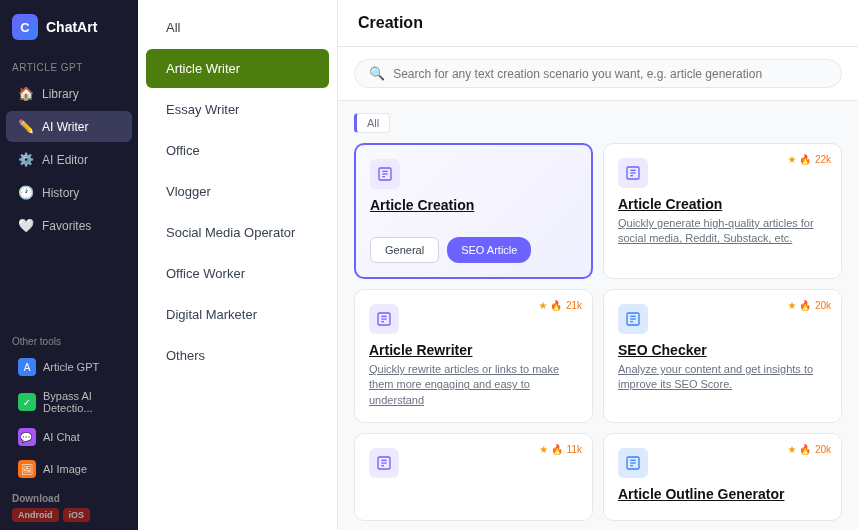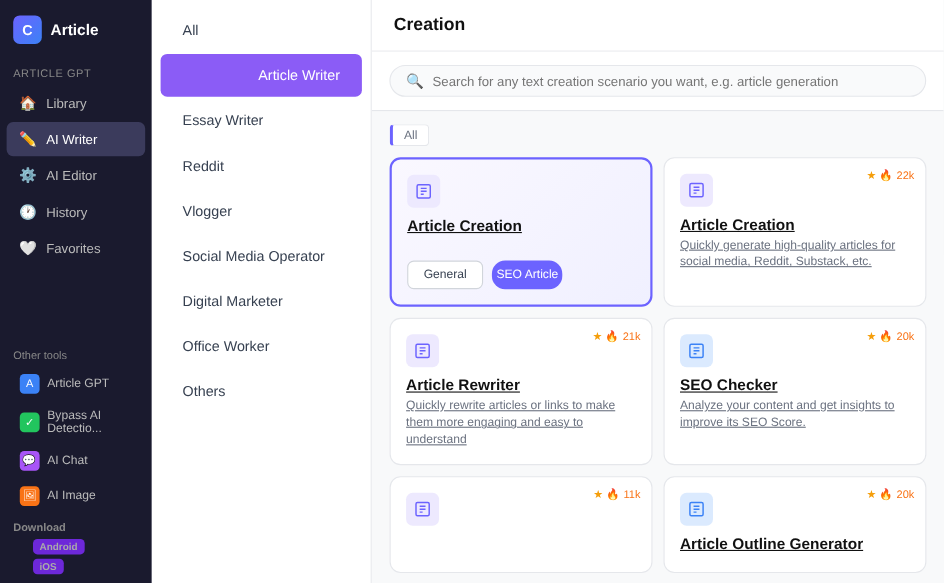--- a/index.html
+++ b/index.html
@@ -85,50 +85,48 @@
     .download-section {
       padding: 8px 12px;
       font-size: 10px;
       color: #888;
       font-weight: bold;
     }
     .download-badges {
       display: flex; gap: 4px; flex-wrap: wrap; margin-top: 4px;
     }
     .dl-badge {
-      background: #6d28d9;
+      background: #7f1d1d;
       border-radius: 4px;
       padding: 2px 6px;
       font-size: 9px;
       color: #aaa;
-      margin-left: 18px;
     }
 
     
     .category-panel {
       width: 200px;
       background: white;
       border-right: 1px solid #e5e7eb;
       height: 530px;
       overflow-y: auto;
       flex-shrink: 0;
     }
     .category-item {
       padding: 12px 20px;
       cursor: pointer;
       font-size: 13px;
       color: #374151;
       border-radius: 6px;
       margin: 2px 8px;
     }
     .category-item.active {
-      background: #8b5cf6;
+      background: #4d7c0f;
       color: white;
       font-weight: 500;
-      text-align: right;
     }
     .category-all {
       padding: 12px 20px;
       cursor: pointer;
       font-size: 13px;
       color: #374151;
       margin: 8px 8px 0;
     }
 
     
@@ -253,39 +251,39 @@
     .btn-general {
       padding: 6px 14px;
       border: 1px solid #d1d5db;
       border-radius: 6px;
       background: white;
       font-size: 11px;
       cursor: pointer;
       color: #374151;
     }
     .btn-seo {
-      padding: 6px 4px;
+      padding: 6px 14px;
       border: none;
       border-radius: 12px;
       background: #6c63ff;
       color: white;
       font-size: 11px;
       cursor: pointer;
     }
 
     ::-webkit-scrollbar { width: 4px; }
     ::-webkit-scrollbar-thumb { background: #d1d5db; border-radius: 2px; }
   </style>
 </head>
 <body>
 
 <aside class="sidebar">
   <div class="sidebar-logo">
     <div class="logo-icon">C</div>
-    <span>Article</span>
+    <span>ChatArt</span>
   </div>
 
   <div class="sidebar-section-label">Article GPT</div>
 
   <div class="sidebar-item">
     <span class="icon">🏠</span>
     <span>Library</span>
   </div>
   <div class="sidebar-item active">
     <span class="icon">✏️</span>
@@ -331,25 +329,25 @@
       <span class="dl-badge">Android</span>
       <span class="dl-badge">iOS</span>
     </div>
   </div>
 </aside>
 
 <nav class="category-panel">
   <div class="category-all">All</div>
   <div class="category-item active">Article Writer</div>
   <div class="category-item">Essay Writer</div>
-  <div class="category-item">Reddit</div>
+  <div class="category-item">Office</div>
   <div class="category-item">Vlogger</div>
   <div class="category-item">Social Media Operator</div>
+  <div class="category-item">Office Worker</div>
   <div class="category-item">Digital Marketer</div>
-  <div class="category-item">Office Worker</div>
   <div class="category-item">Others</div>
 </nav>
 
 <main class="main-content">
   <div class="main-header">Creation</div>
 
   <div class="search-bar">
     <div class="search-input-wrap">
       <span style="color:#9ca3af; font-size:13px;">🔍</span>
       <input type="text" placeholder="Search for any text creation scenario you want, e.g. article generation" style="">

